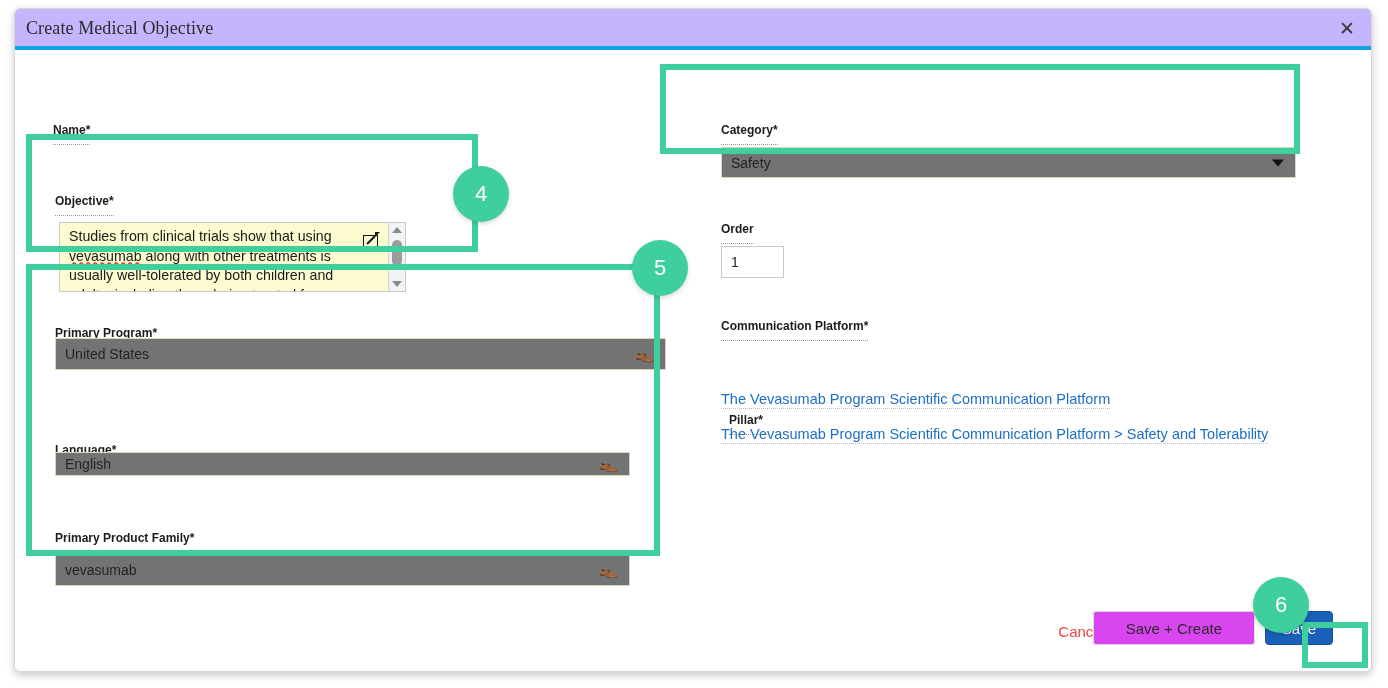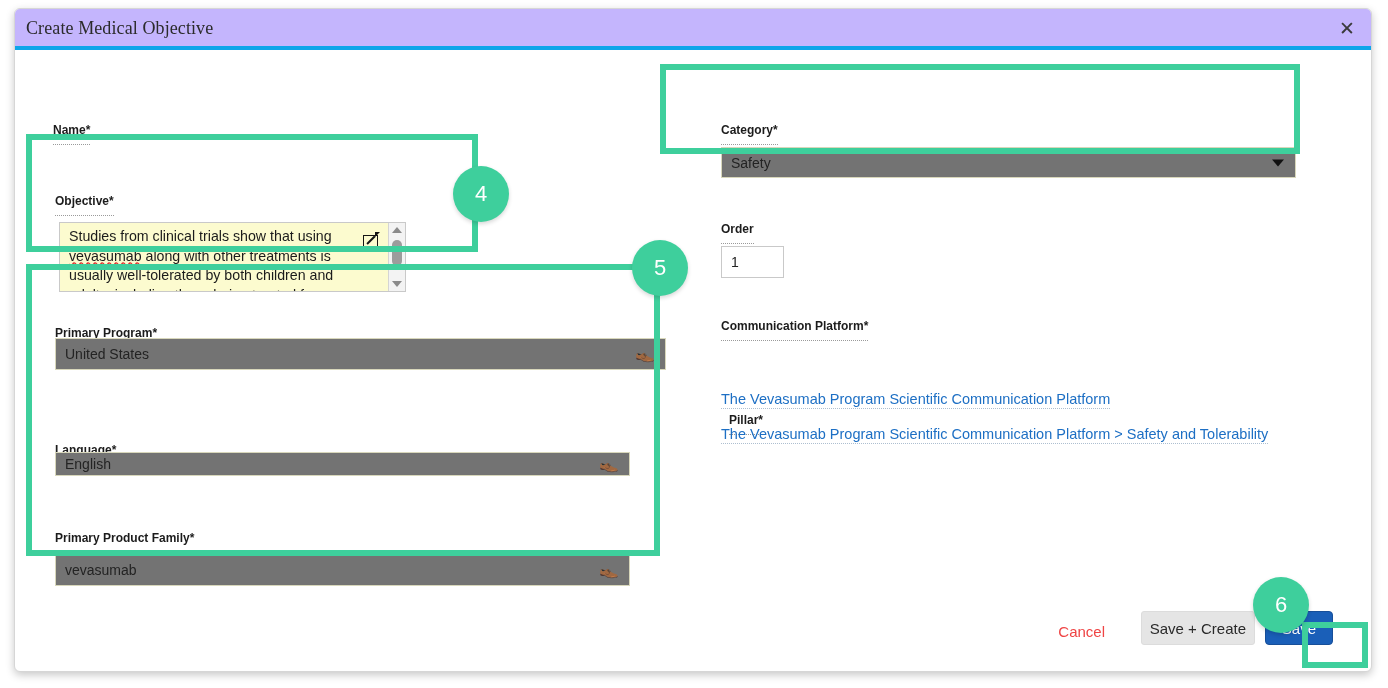--- a/index.html
+++ b/index.html
@@ -226,22 +226,22 @@
     color: #ef4444;
     cursor: pointer;
     padding: 4px 6px;
   }
   .btn-savecreate {
     position: absolute;
     right: 116px;
     top: 22px;
     height: 34px;
     line-height: 34px;
-    padding: 0 8px;
-    background: #e5e5e5;
+    padding: 0 32px;
+    background: #d946ef;
     border: 1px solid #dcdcdc;
     border-radius: 3px;
     font-size: 15px;
     color: #2a2a2a;
     cursor: pointer;
     box-sizing: border-box;
   }
   .btn-save {
     position: absolute;
     right: 38px;

